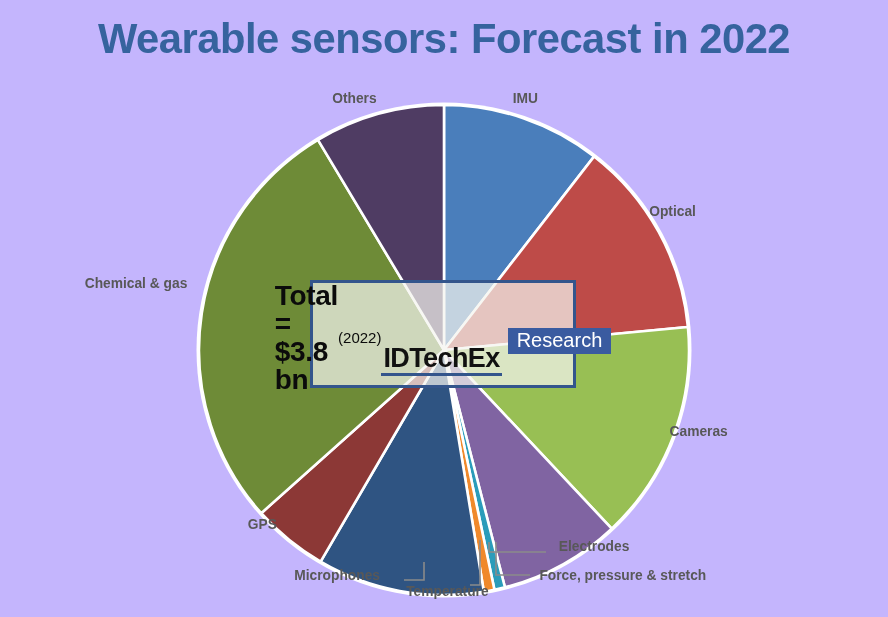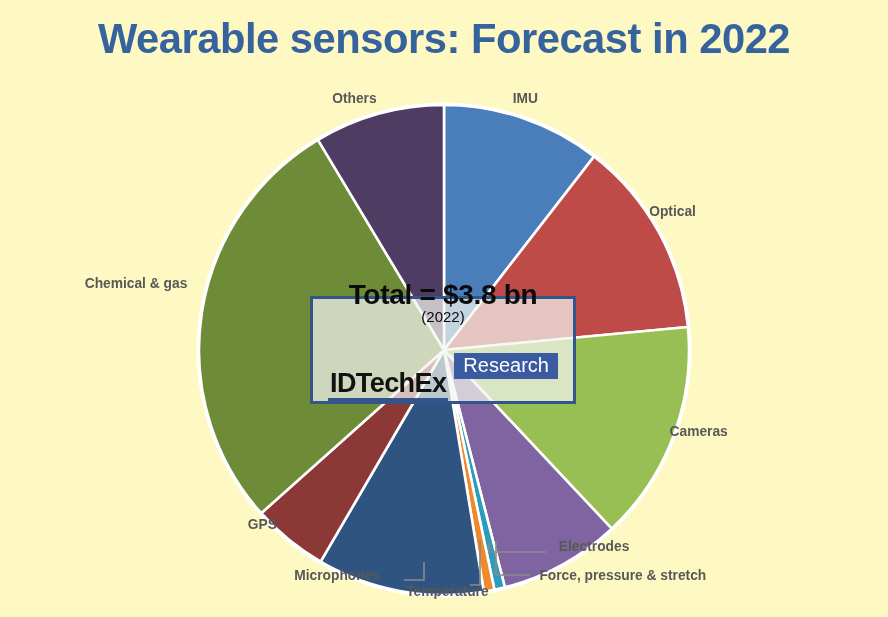--- a/index.html
+++ b/index.html
@@ -1,18 +1,18 @@
 <!DOCTYPE html>
 <html><head>
 <meta charset="utf-8">
 <style>
   html,body{margin:0;padding:0;background:#000;}
   body{width:888px;height:617px;overflow:hidden;
        font-family:"Liberation Sans",sans-serif;}
-  #stage{position:relative;width:888px;height:617px;background:#fef9c3;}
+  #stage{position:relative;width:888px;height:617px;background:#c4b5fd;}
 
   #title{
     position:absolute; left:0; top:14px; width:888px;
     text-align:center;
     font-family:"Liberation Sans",sans-serif;
     font-weight:700;
     font-size:43px;
     letter-spacing:-0.5px;
     color:#36639E;
     transform:scaleX(0.97);
@@ -28,27 +28,27 @@
     font-family:"Liberation Sans",sans-serif;
     font-weight:700;
     font-size:14.5px;
     white-space:nowrap;
     transform:scaleX(0.95);
   }
 
   
   #centerBox{
     position:absolute;
-    left:310px; top:296px;
+    left:310px; top:280px;
     width:266px; height:108px;
     border:3px solid #33558C;
     background:rgba(244,244,238,0.72);
     box-sizing:border-box;
-    display:flex; flex-direction:column;
-    align-items:center; justify-content:flex-end;
+    display:flex; flex-direction:row;
+    align-items:center; justify-content:center;
     padding-top:7px;
   }
   #totalTxt{
     font-family:"Liberation Sans",sans-serif;
     font-weight:700;
     font-size:28px;
     color:#0b0b0b;
     letter-spacing:-0.3px;
     line-height:1.0;
   }

